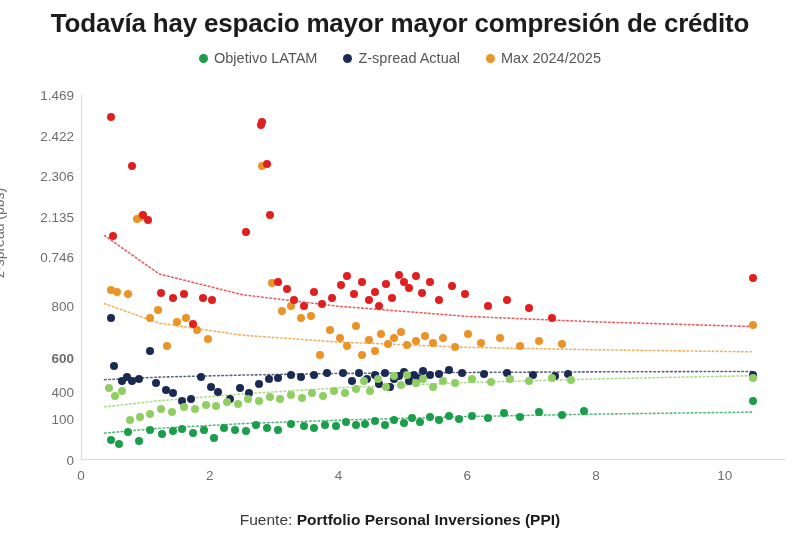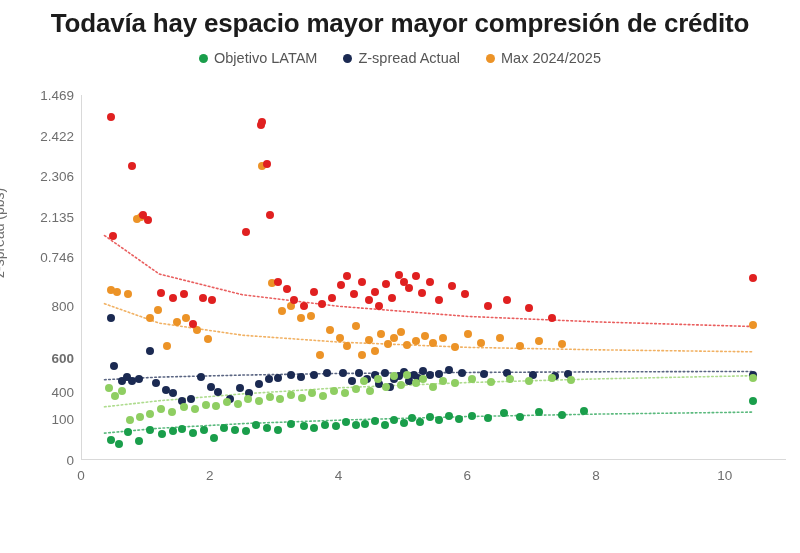--- a/index.html
+++ b/index.html
@@ -350,14 +350,17 @@
         <div class="dot" title="Shock PASO 2019: MD 5.75, 860 pbs" style="left: 370.205px; top: 190.611px; width: 8px; height: 8px; background: rgb(224, 32, 32);"></div>
         <div class="dot" title="Shock PASO 2019: MD 5.95, 818 pbs" style="left: 383.082px; top: 199.128px; width: 8px; height: 8px; background: rgb(224, 32, 32);"></div>
         <div class="dot" title="Shock PASO 2019: MD 6.3, 760 pbs" style="left: 405.616px; top: 210.889px; width: 8px; height: 8px; background: rgb(224, 32, 32);"></div>
         <div class="dot" title="Shock PASO 2019: MD 6.6, 790 pbs" style="left: 424.932px; top: 204.806px; width: 8px; height: 8px; background: rgb(224, 32, 32);"></div>
         <div class="dot" title="Shock PASO 2019: MD 6.95, 752 pbs" style="left: 447.466px; top: 212.511px; width: 8px; height: 8px; background: rgb(224, 32, 32);"></div>
         <div class="dot" title="Shock PASO 2019: MD 7.3, 700 pbs" style="left: 470px; top: 223.056px; width: 8px; height: 8px; background: rgb(224, 32, 32);"></div>
         <div class="dot" title="Shock PASO 2019: MD 10.42, 898 pbs" style="left: 670.877px; top: 182.906px; width: 8px; height: 8px; background: rgb(224, 32, 32);"></div>
       </div>
   </div>
 
+  <div class="source">
+    <span>Fuente: </span><b>Portfolio Personal Inversiones (PPI)</b>
+  </div>
 
 </div>
 
 </body></html>

